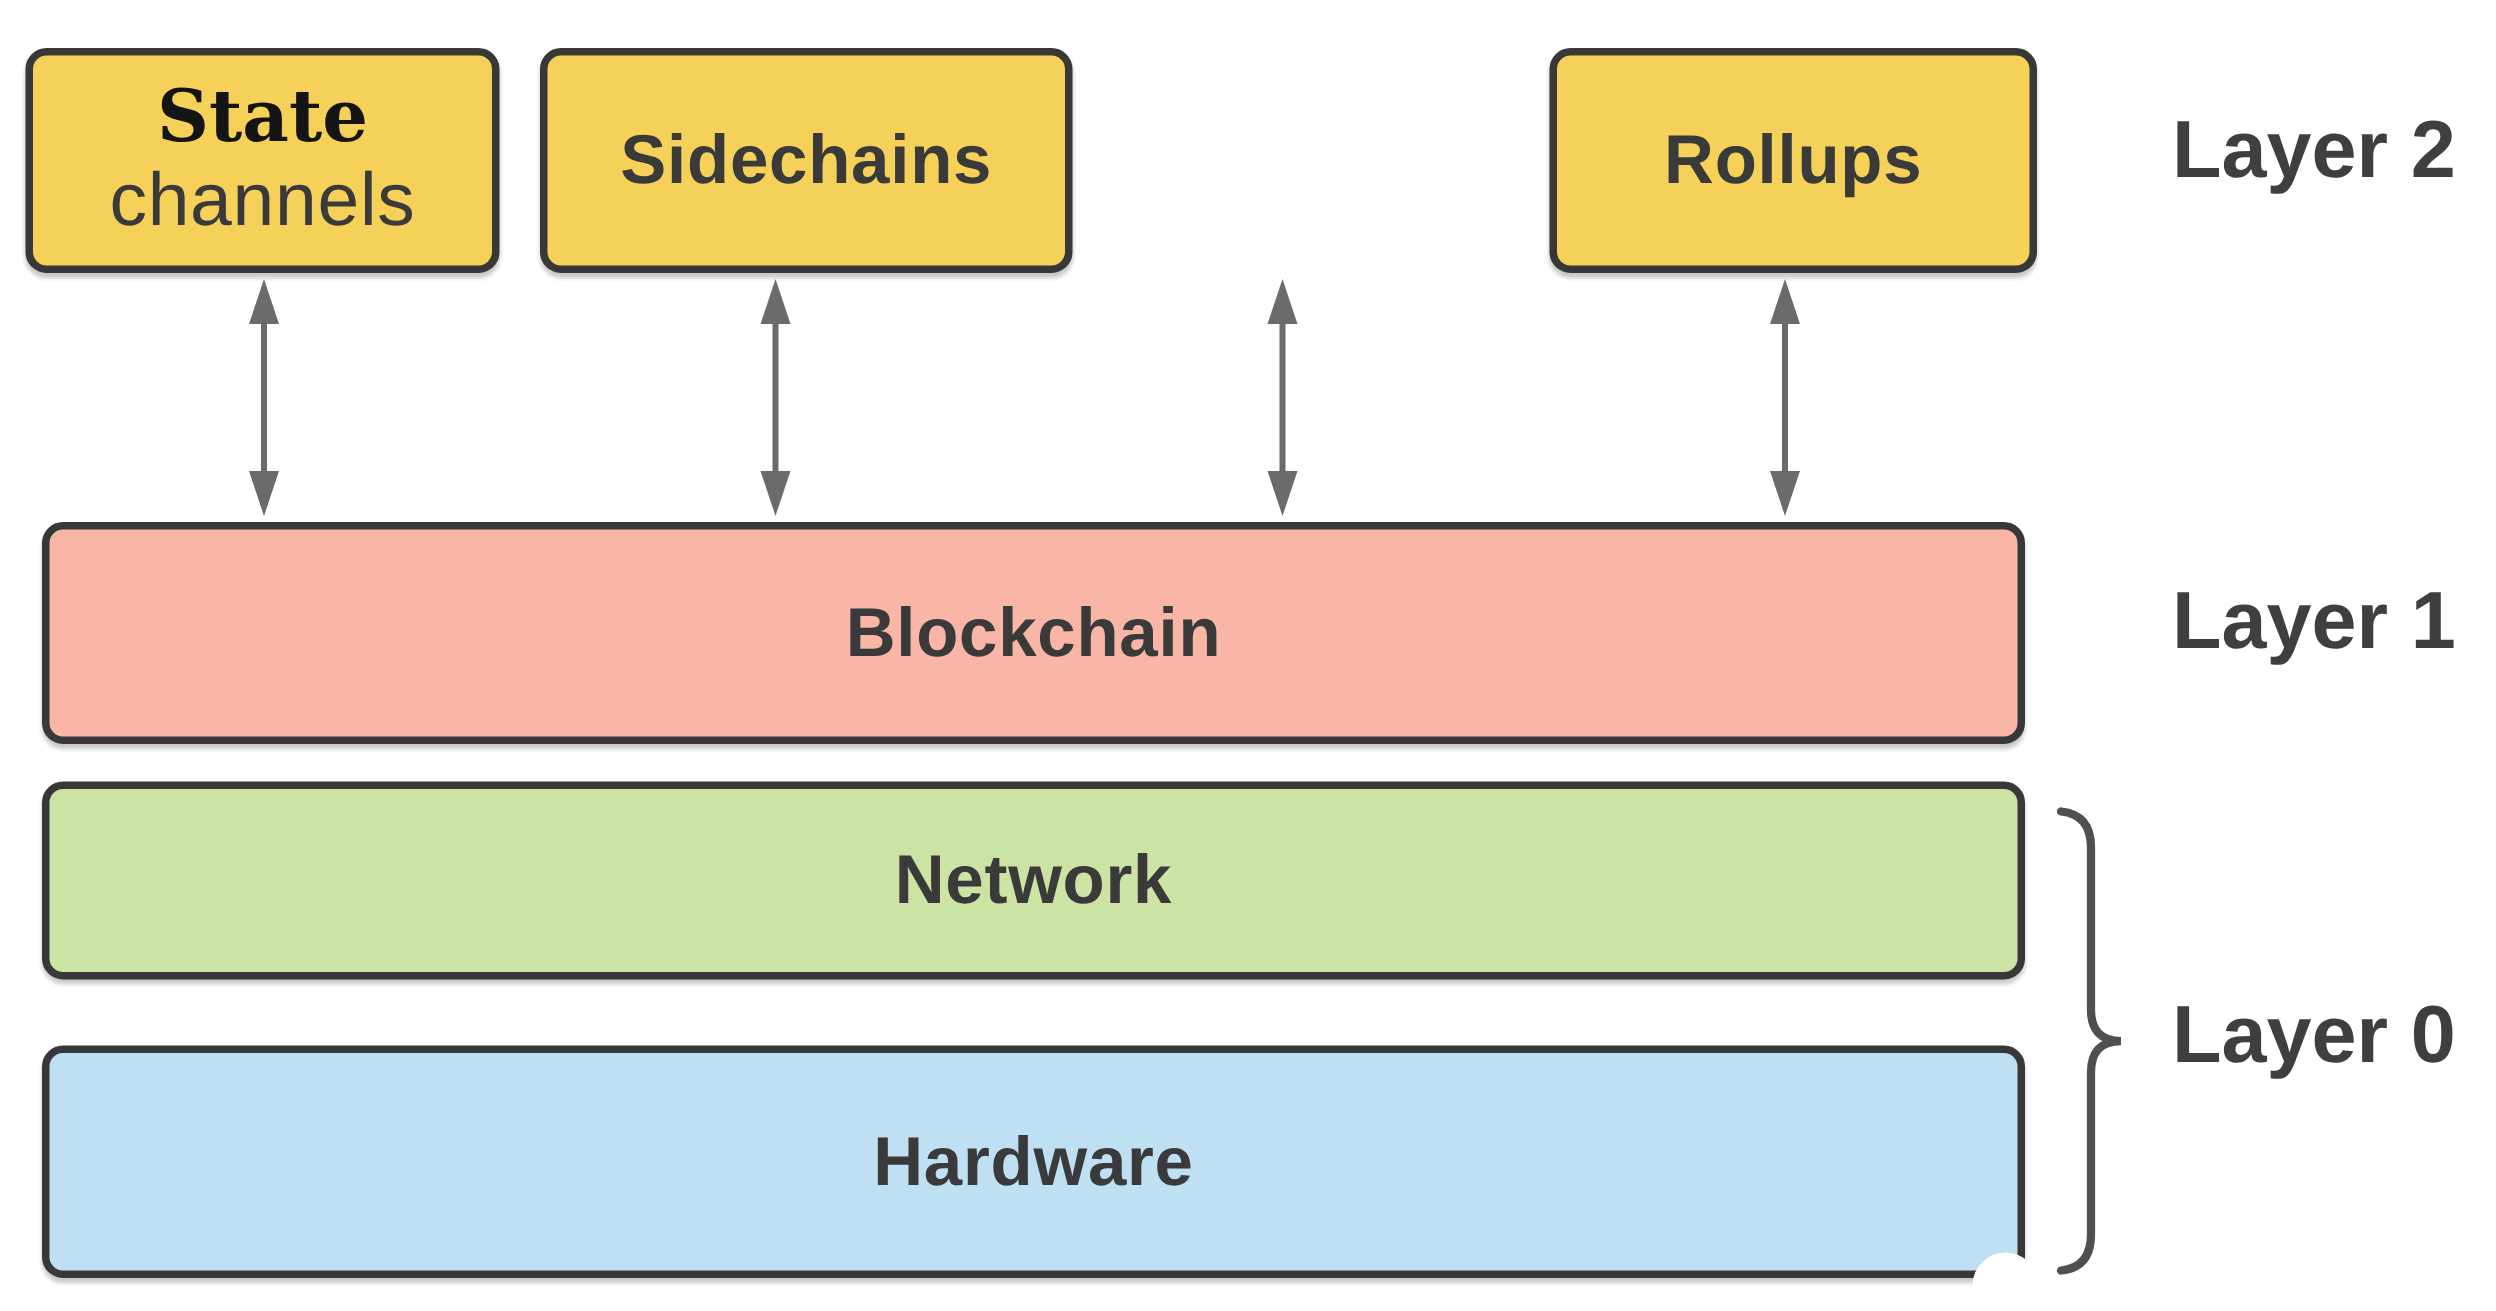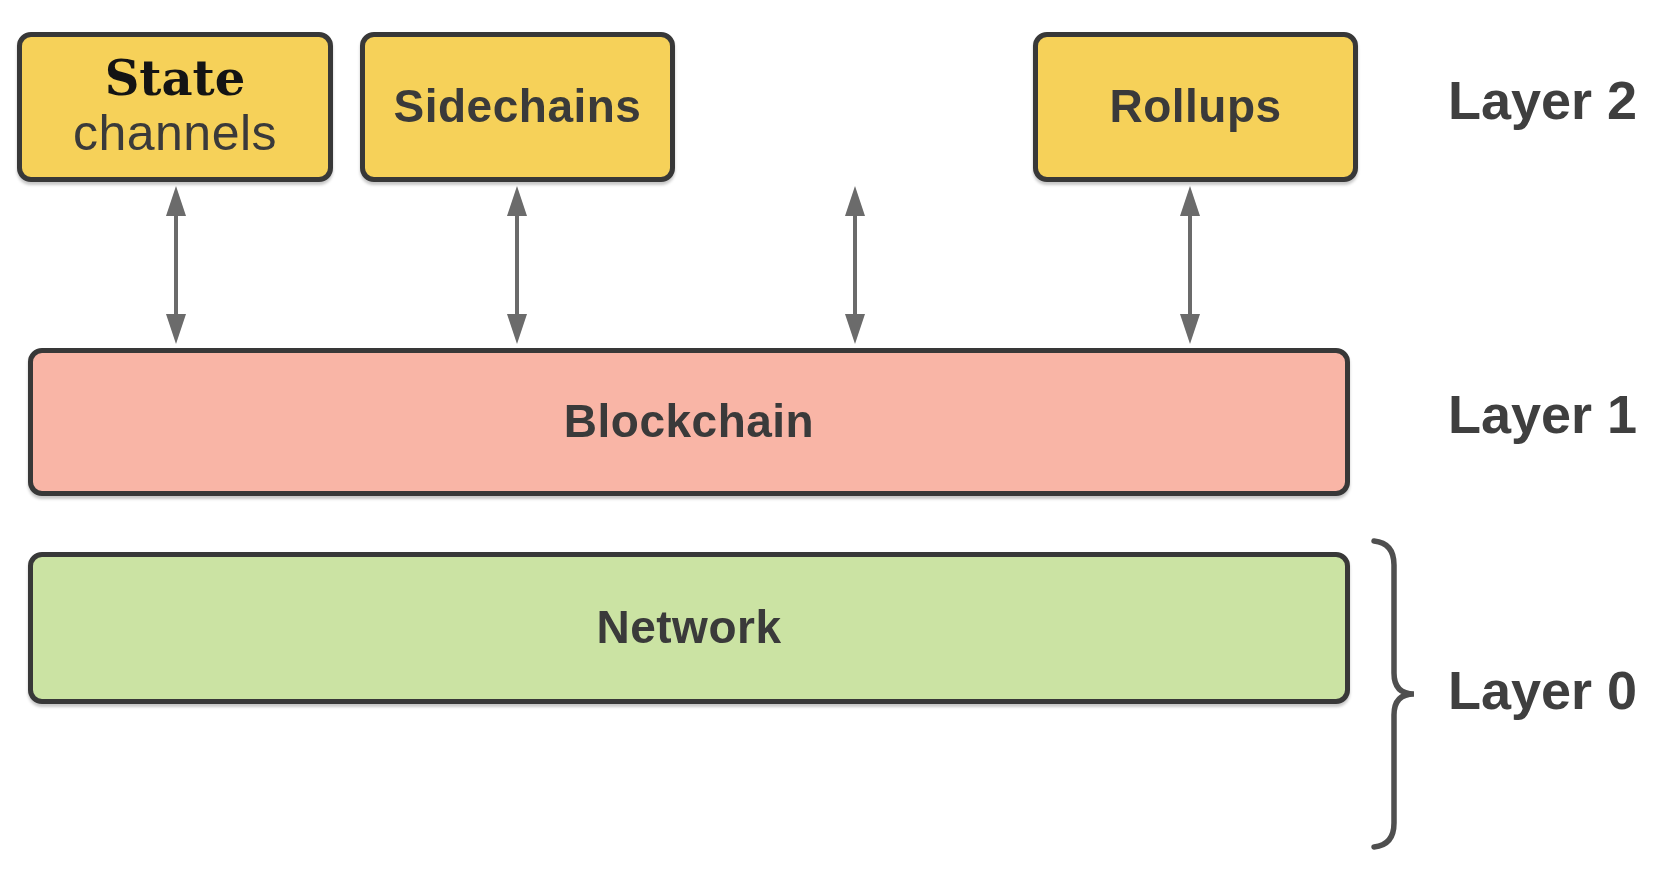--- a/index.html
+++ b/index.html
@@ -31,27 +31,27 @@
   }
   .box .box-label {
     font-weight: bold;
     font-size: 46px;
     color: var(--box-text, #3A3A3A);
     line-height: 1.2;
     letter-spacing: 0.5px;
   }
   .l2-box  { top: 32px; height: 150px; background: var(--l2-box-fill, #F6D159); }
   .l2-box-1 { left: 17px;   width: 316px; }
-  .l2-box-2 { left: 360px;  width: 315px; }
+  .l2-box-2 { left: 360px;  width: 355px; }
   .l2-box-3 { left: 697px;  width: 315px; }
   .l2-box-4 { left: 1033px; width: 325px; }
 
   .wide-box { left: 28px; width: 1322px; }
   .l1-box      { top: 348px; height: 148px; background: var(--l1-box-fill, #F9B5A6); }
-  .network-box { top: 521px; height: 152px; background: var(--network-box-fill, #CBE3A3); margin-top: 31px; }
+  .network-box { top: 521px; height: 132px; background: var(--network-box-fill, #CBE3A3); }
   .hardware-box{ top: 697px; height: 155px; background: var(--hardware-box-fill, #BEE0F2); }
 
   
   .state-line {
     display: block;
     font-family: "DejaVu Serif", serif;
     font-weight: bold;
     font-size: 48px;
     color: var(--state-text, #141414);
     line-height: 1.1;
@@ -169,20 +169,23 @@
     <div class="arrow-head-down"></div>
   </div>
 
   <div class="box wide-box l1-box">
     <span class="box-label">Blockchain</span>
   </div>
 
   <div class="box wide-box network-box">
     <span class="box-label">Network</span>
   </div>
+  <div class="box wide-box hardware-box">
+    <span class="box-label">Hardware</span>
+  </div>
   <div class="notch"></div>
 
   <svg class="brace" viewBox="0 0 48 314">
     <path d="M4,4 Q24,6 24,28 L24,136 Q24,157 44,157 Q24,157 24,178 L24,286 Q24,308 4,310" fill="none" stroke="var(--brace, #4F4F4F)" stroke-width="5.5" stroke-linecap="round"></path>
   </svg>
 
   <div class="side-label layer2-label">Layer 2</div>
   <div class="side-label layer1-label">Layer 1</div>
   <div class="side-label layer0-label">Layer 0</div>
 

